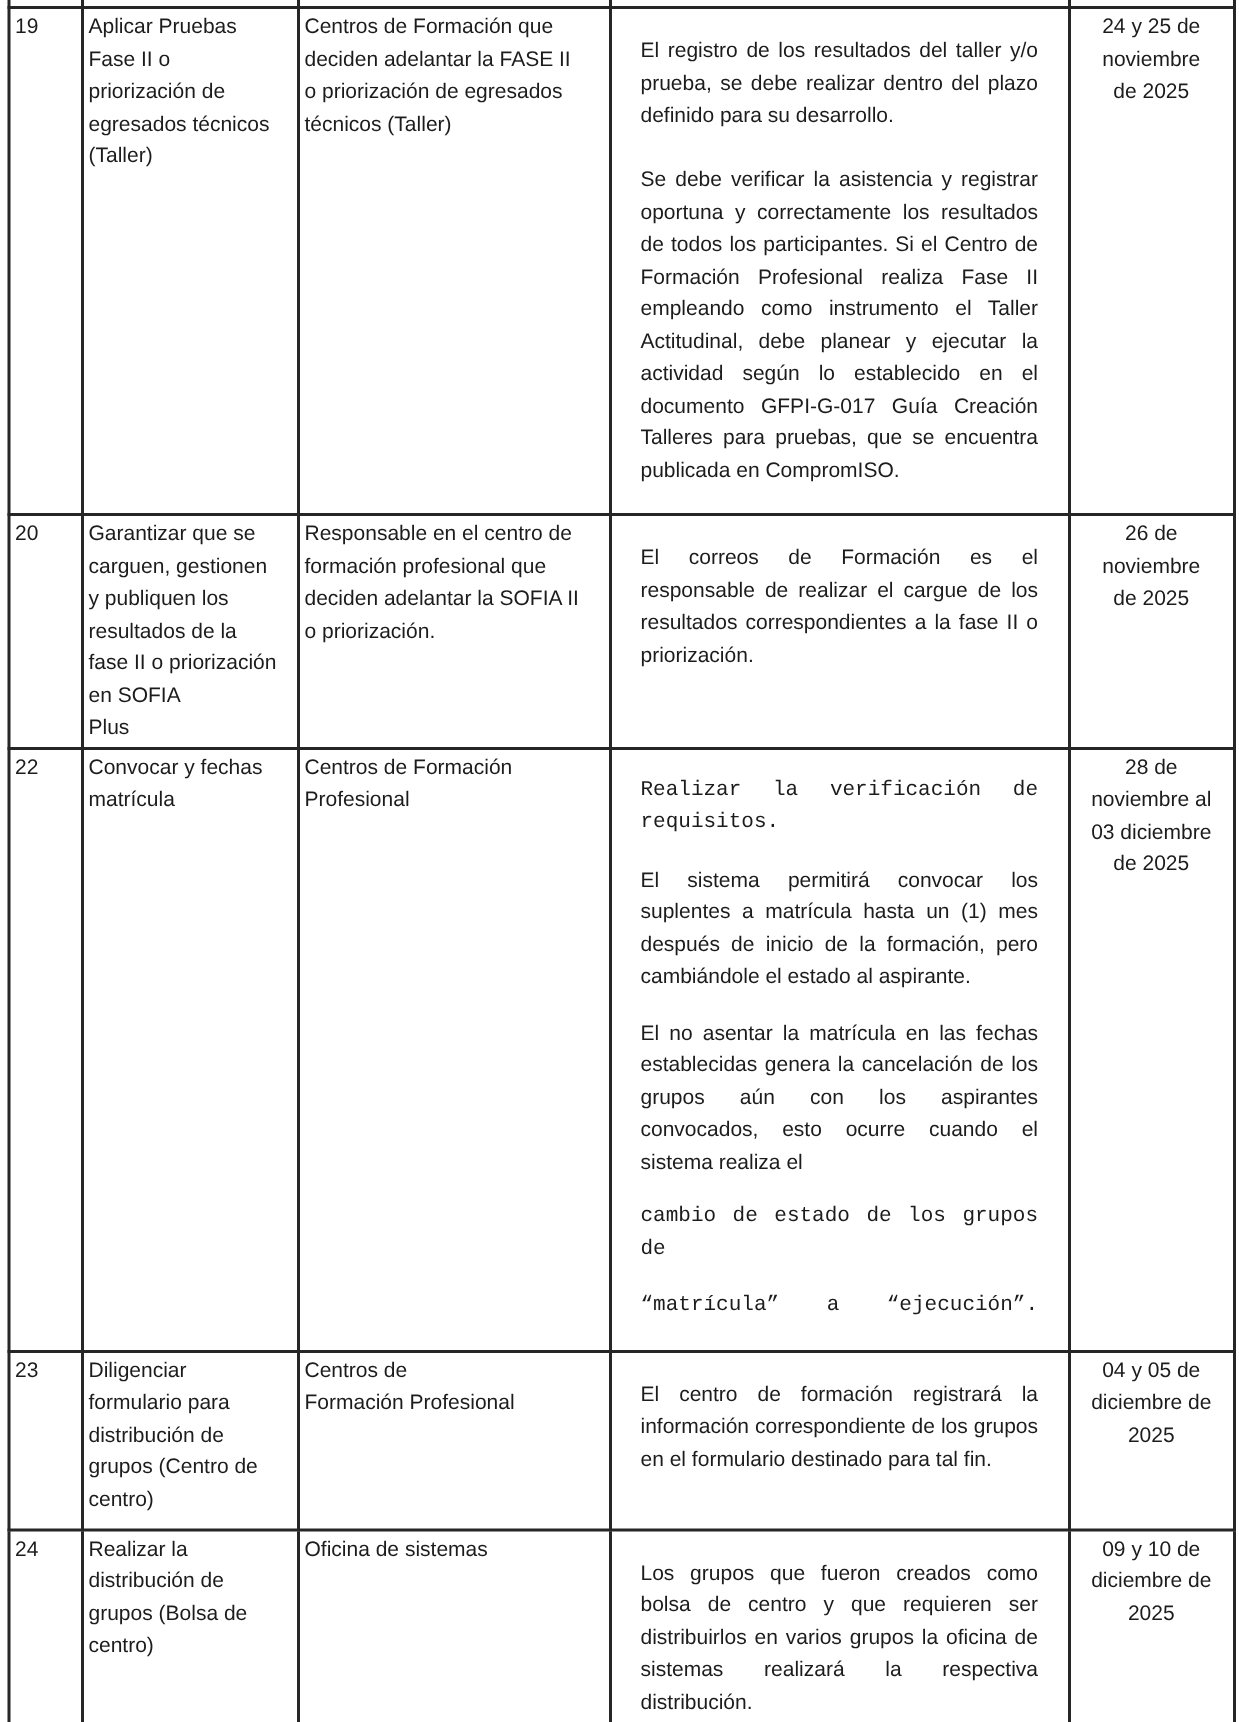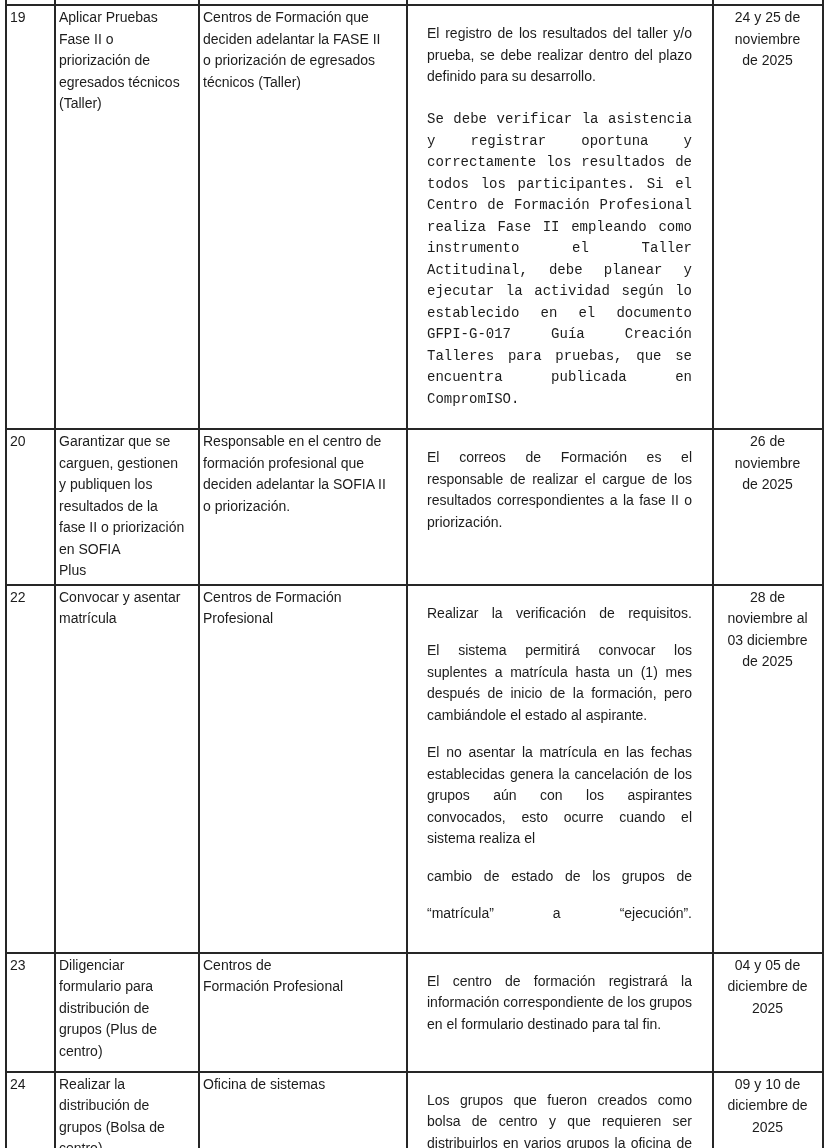--- a/index.html
+++ b/index.html
@@ -34,22 +34,22 @@
   tr.stub td {
     border-top: none;
     height: 4px;
     padding: 0;
   }
   td.c-num { padding-left: 3px; margin-left: 21px; }
   td.c-act, td.c-resp { white-space: pre-line; }
   td.c-desc p, td.c-desc div { margin: 16px; }
   .just  { text-align: justify; }
   .leftal{ text-align: left; }
-  .jline { text-align: justify; text-align-last: justify; }
-  .gap   { margin-top: 21.5px !important; font-family: Liberation Mono, monospace; }
+  .jline { text-align: justify; text-align-last: justify; font-family: Liberation Mono, monospace; }
+  .gap   { margin-top: 21.5px !important; }
   td.c-date {
     text-align: center;
     white-space: pre-line;
     padding: 1px 2px 2px 2px;
   }
   a.link {
     color: #0563C1;
     text-decoration: underline;
     cursor: pointer;
   }
@@ -112,21 +112,21 @@
       <p class="just">El correos de Formación es el responsable de realizar el cargue de los resultados correspondientes a la fase II o priorización.</p>
     </td>
     <td class="c-date">26 de
 noviembre
 de 2025</td>
   </tr>
 
 
   <tr style="height:368px">
     <td class="c-num">22</td>
-    <td class="c-act">Convocar y asentar
+    <td class="c-act">Convocar y fechas
 matrícula</td>
     <td class="c-resp">Centros de Formación
 Profesional</td>
     <td class="c-desc">
       <div class="jline">Realizar la verificación de requisitos.</div>
       <p class="just">El sistema permitirá convocar los suplentes a matrícula hasta un (1) mes después de inicio de la formación, pero cambiándole el estado al aspirante.</p>
       <p class="just">El no asentar la matrícula en las fechas establecidas genera la cancelación de los grupos aún con los aspirantes convocados, esto ocurre cuando el sistema realiza el</p>
       <div class="jline">cambio de estado de los grupos de</div>
       <div class="jline">“matrícula” a “ejecución”.</div>
     </td>
@@ -134,21 +134,21 @@
 noviembre al
 03 diciembre
 de 2025</td>
   </tr>
 
   <tr style="height:119px">
     <td class="c-num">23</td>
     <td class="c-act">Diligenciar
 formulario para
 distribución de
-grupos (Plus de
+grupos (Centro de
 centro)</td>
     <td class="c-resp">Centros de
 Formación Profesional</td>
     <td class="c-desc">
       <p class="just">El centro de formación registrará la información correspondiente de los grupos en el formulario destinado para tal fin.</p>
     </td>
     <td class="c-date">04 y 05 de
 diciembre de
 2025</td>
   </tr>

